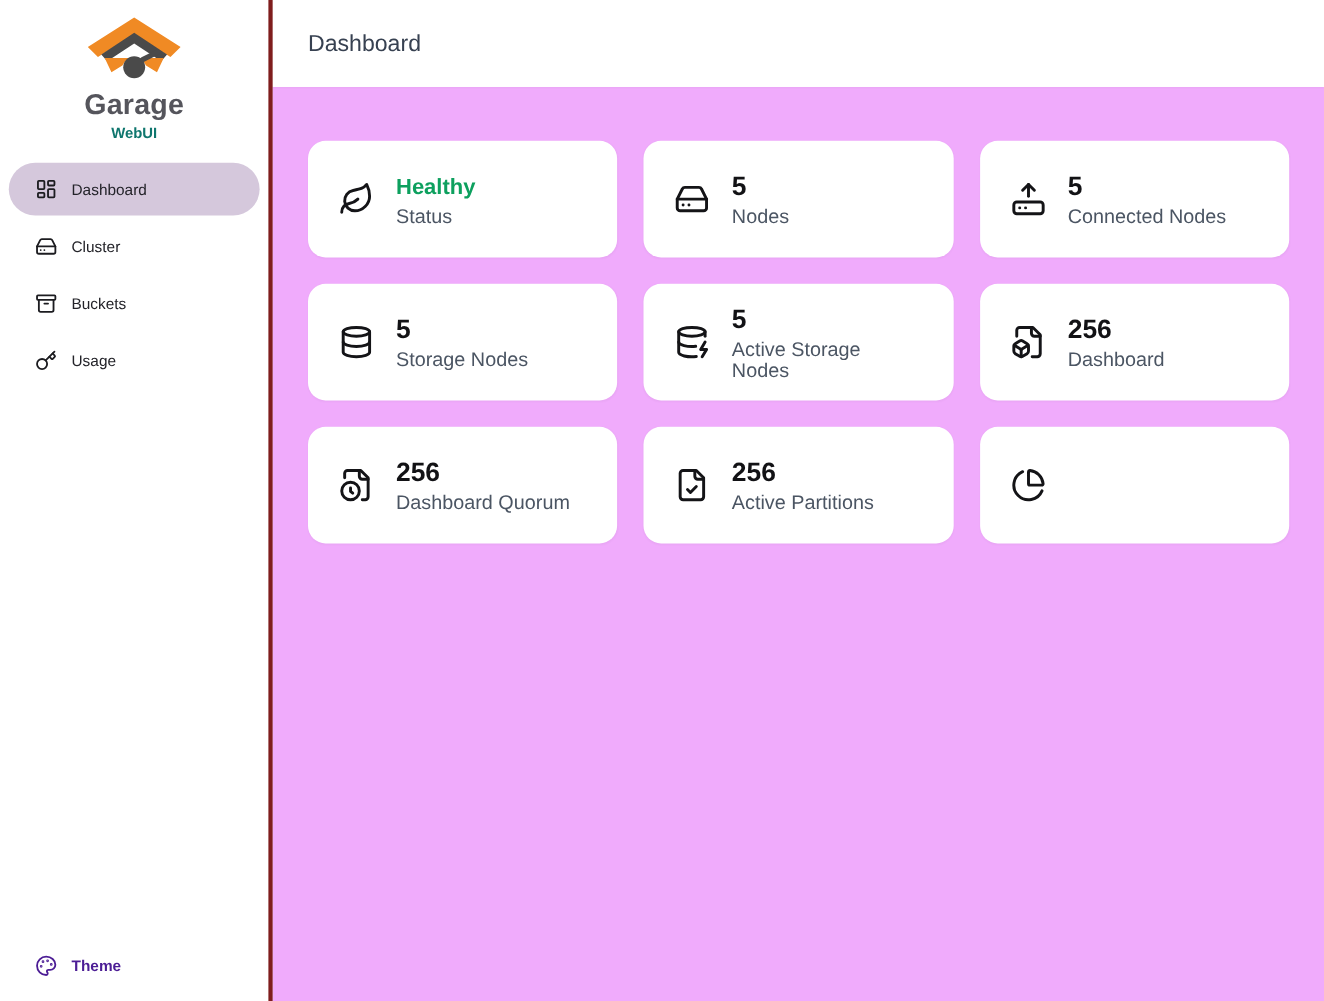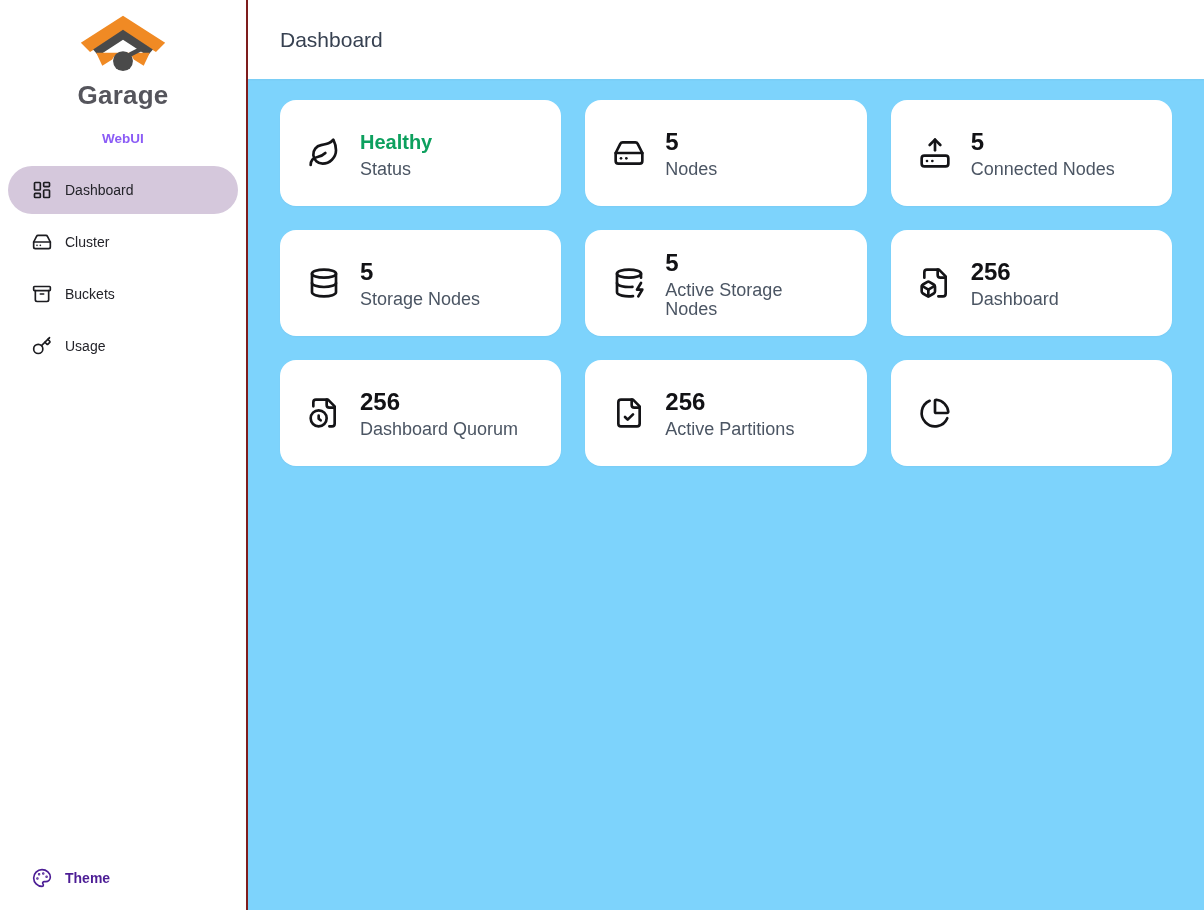--- a/index.html
+++ b/index.html
@@ -9,34 +9,34 @@
     font-family:"Liberation Sans", sans-serif;
     background:#ffffff;
     color:#18181b;
   }
 
   
   .sidebar {
     width:248px; min-width:248px;
     height:100%;
     background:#ffffff;
-    border-right:2px solid #7f1d1d;
+    border-right:4px solid #7f1d1d;
     display:flex; flex-direction:column;
     padding:0 8px;
   }
   .logo-block { text-align:center; padding-top:14px; }
   .logo-block svg { display:block; margin:0 auto; }
   .logo-title {
     margin-top:4px;
     font-size:26px; font-weight:700; color:#55555c;
     letter-spacing:.2px;
   }
   .logo-subtitle {
-    margin-top:20px;
-    font-size:13.5px; font-weight:700; color:#8b5cf6;
+    margin-top:2px;
+    font-size:13.5px; font-weight:700; color:#0f766e;
   }
   .nav { margin-top:20px; display:flex; flex-direction:column; gap:4px; }
   .nav-item {
     height:48px;
     border-radius:24px;
     display:flex; align-items:center;
     padding:0 24px;
     gap:13px;
     font-size:14px; color:#232329;
     cursor:pointer;
@@ -64,22 +64,22 @@
     height:79px; min-height:79px;
     background:#ffffff;
     display:flex; align-items:center;
     padding:0 32px;
     box-shadow:0 1px 2px rgba(0,0,0,.04);
     position:relative; z-index:2;
   }
   .header h1 { font-size:21px; font-weight:400; color:#374151; }
   .content {
     flex:1;
-    background:#7dd3fc;
-    padding:21px 32px;
+    background:#f0abfc;
+    padding:49px 32px;
     overflow:hidden;
   }
   .grid {
     display:grid;
     grid-template-columns:repeat(3, 1fr);
     grid-auto-rows:106px;
     gap:24px;
   }
   .card {
     background:#ffffff;

